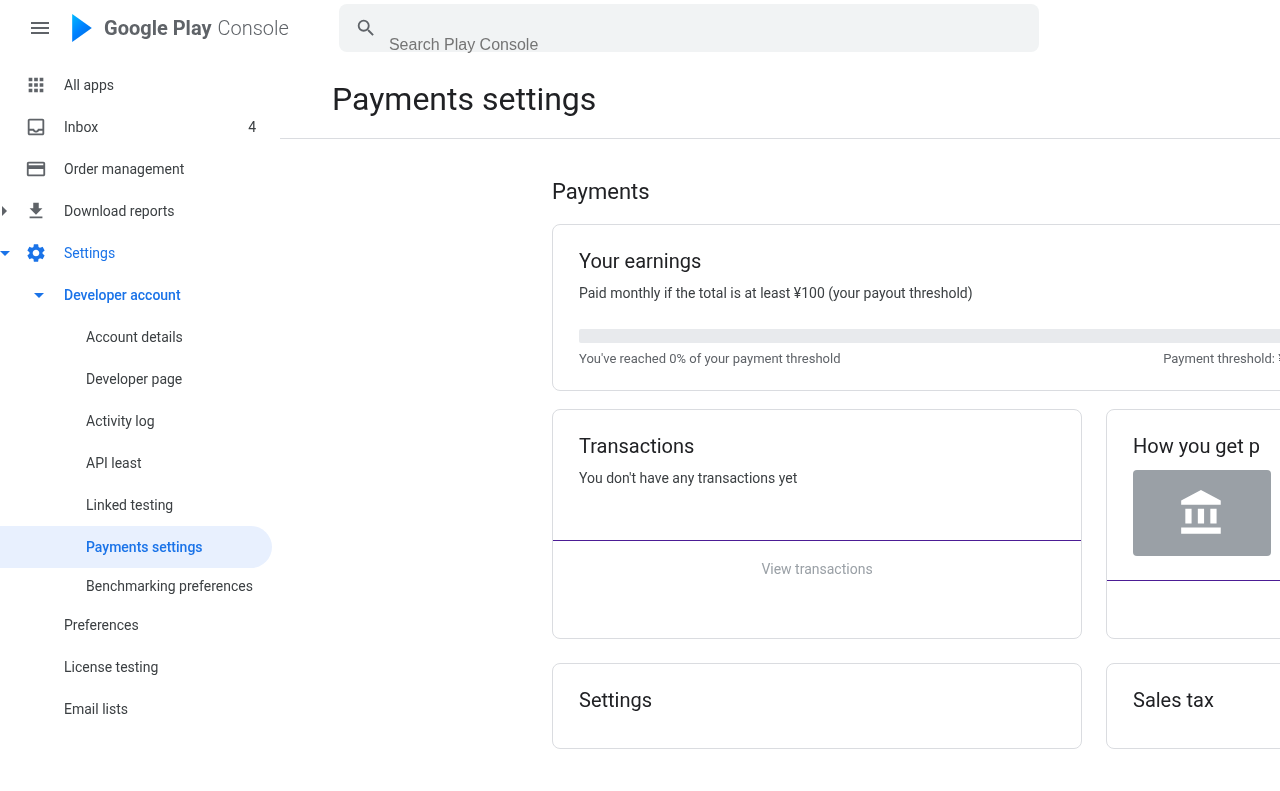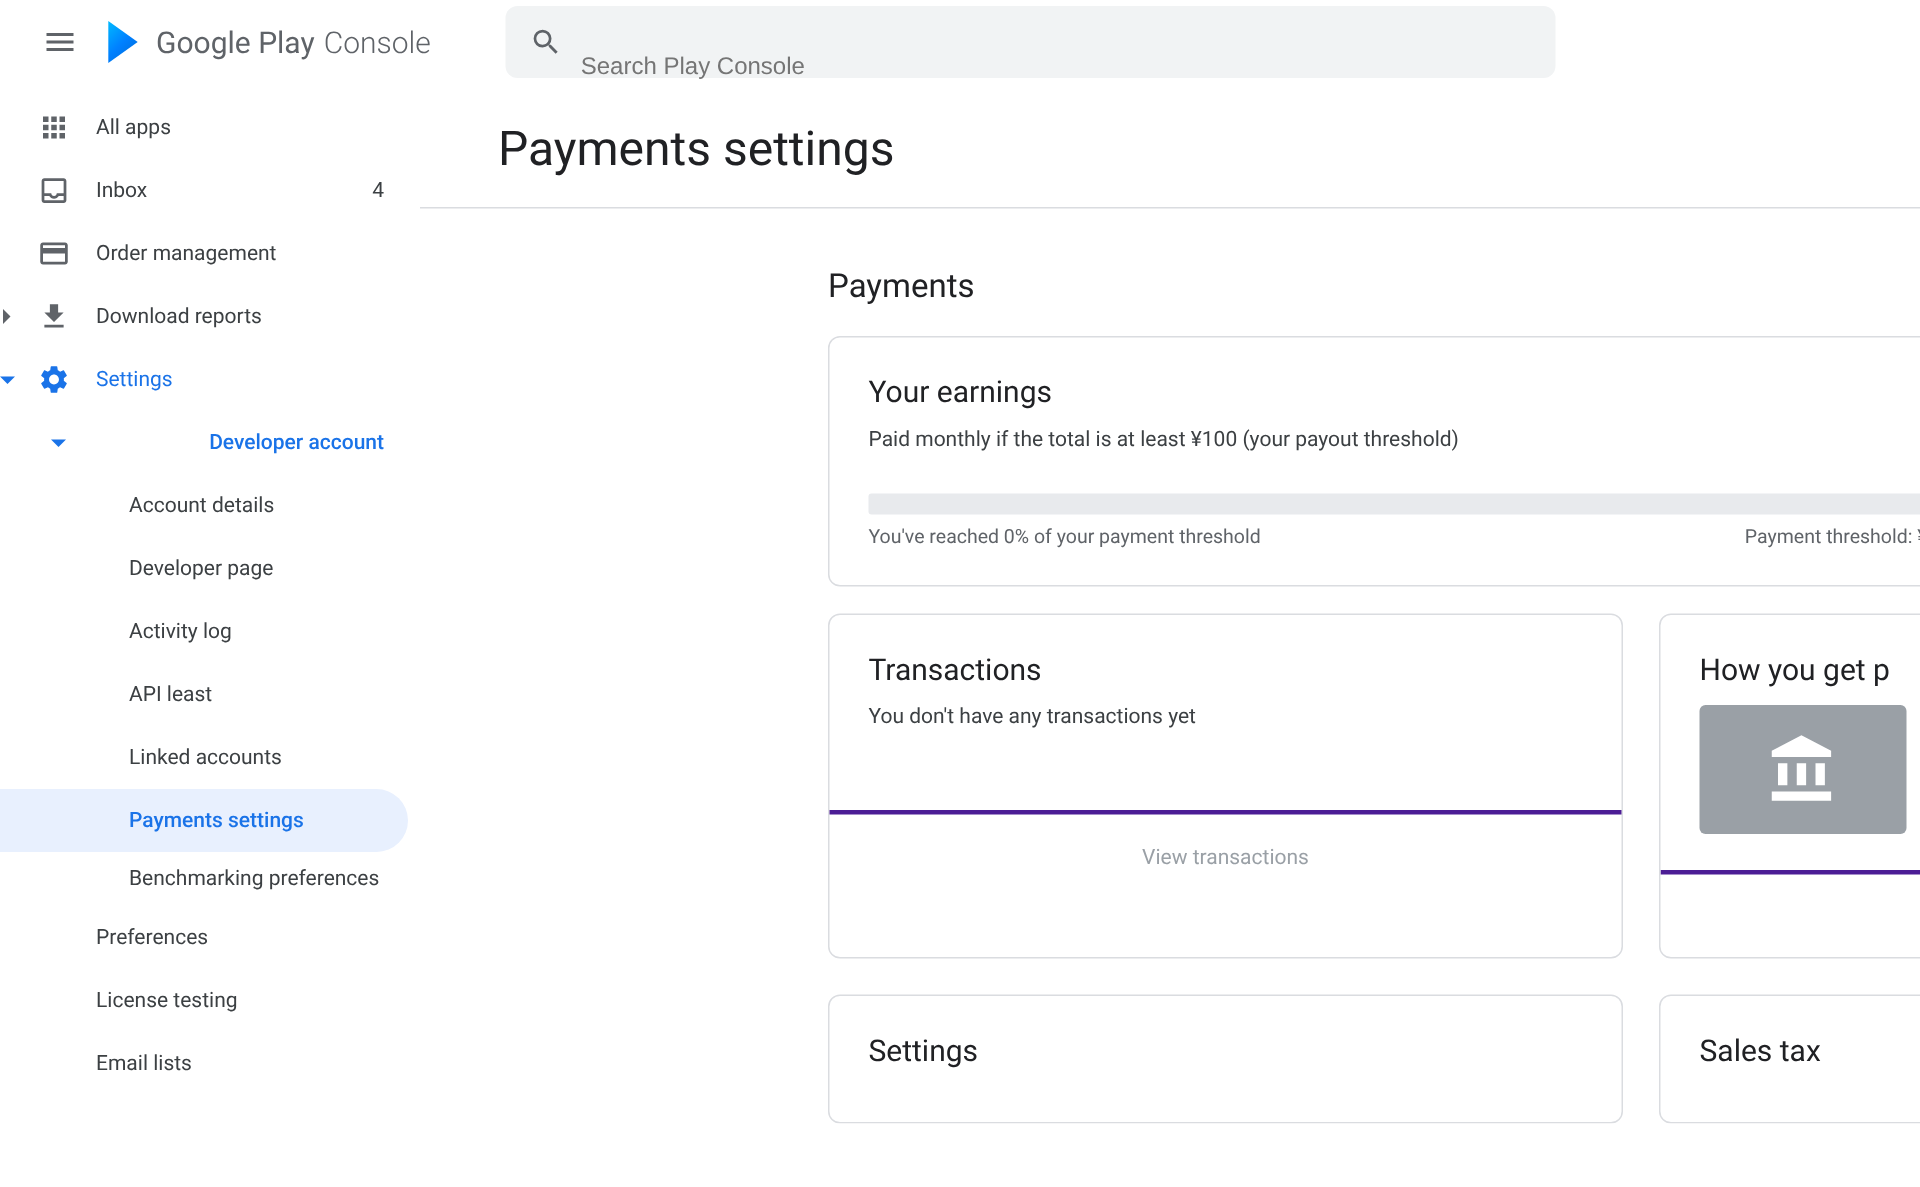--- a/index.html
+++ b/index.html
@@ -33,21 +33,21 @@
       clip-path: polygon(15% 0%, 85% 50%, 15% 100%);
       position: relative;
     }
     .logo-text {
       font-size: 20px;
       color: #5f6368;
       display: flex;
       align-items: baseline;
       gap: 6px;
     }
-    .logo-text .gp { font-weight: 400; }
+    .logo-text .gp { font-weight: 700; }
     .logo-text .console { font-weight: 300; font-size: 20px; }
     .search-container {
       margin-left: 50px;
       flex: 0 0 700px;
     }
     .search-box {
       display: flex; align-items: center;
       background: #f1f3f4;
       border-radius: 8px;
       height: 48px;
@@ -114,21 +114,21 @@
     .nav-sub .nav-item { padding-left: 64px; }
     .nav-sub2 .nav-item { padding-left: 86px; }
     .nav-sub .nav-item .expand-caret {
       position: absolute;
       left: 34px;
       width: 0; height: 0;
       border-left: 5px solid transparent;
       border-right: 5px solid transparent;
       border-top: 5px solid #1a73e8;
     }
-    .nav-sub.section-head .nav-item { color: #1a73e8; font-weight: 500; justify-content: flex-end; }
+    .nav-sub.section-head .nav-item { color: #1a73e8; font-weight: 500; }
     .main {
       flex: 1;
       padding-left: 52px;
       padding-top: 24px;
     }
     .page-title {
       font-size: 32px;
       font-weight: 400;
       color: #202124;
       margin-bottom: 20px;
@@ -178,21 +178,21 @@
     }
     .cards-row {
       display: flex;
       gap: 24px;
       margin-top: 18px;
     }
     .card.half { flex: 0 0 530px; }
     .card.half-cut { flex: 0 0 auto; width: 200px; overflow: hidden; }
     .card-body { min-height: 130px; }
     .card-footer {
-      border-top: 3px solid #4c1d95;
+      border-top: 1px solid #4c1d95;
       padding: 18px 0;
       text-align: center;
     }
     .card-footer-btn {
       font-size: 14px;
       color: #9aa0a6;
       cursor: default;
     }
     .bank-icon-box {
       width: 138px; height: 86px;
@@ -286,21 +286,21 @@
       <div class="nav-item">
           <span>Developer page</span>
         </div>
       <div class="nav-item">
           <span>Activity log</span>
         </div>
       <div class="nav-item">
           <span>API least</span>
         </div>
       <div class="nav-item">
-          <span>Linked accounts</span>
+          <span>Linked testing</span>
         </div>
       <div class="nav-item active-sub">
           <span>Payments settings</span>
         </div>
       <div class="nav-item" style="height:auto;padding-top:10px;padding-bottom:10px;">
           <span>Benchmarking preferences</span>
         </div>
     </div>
     <div class="nav-sub">
       <div class="nav-item">

